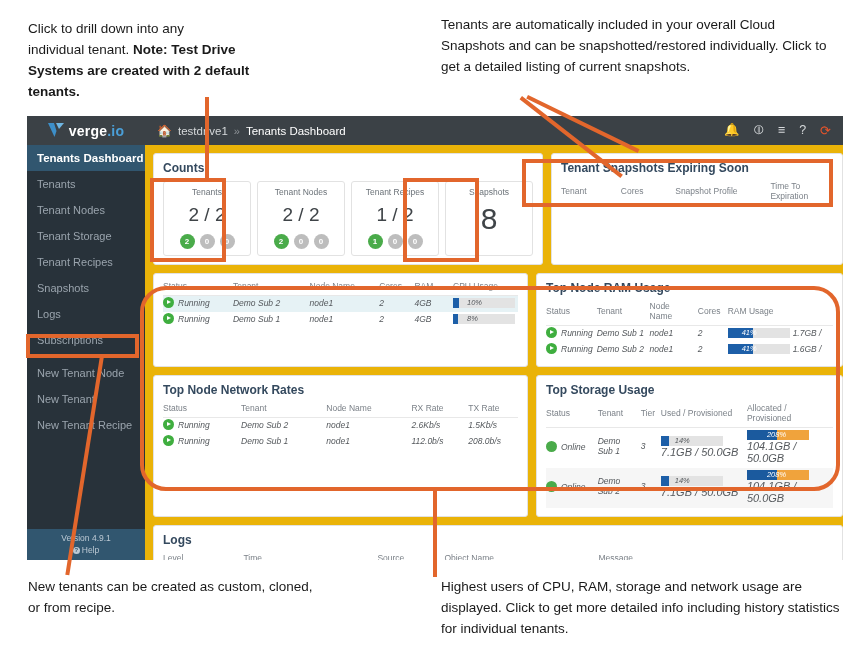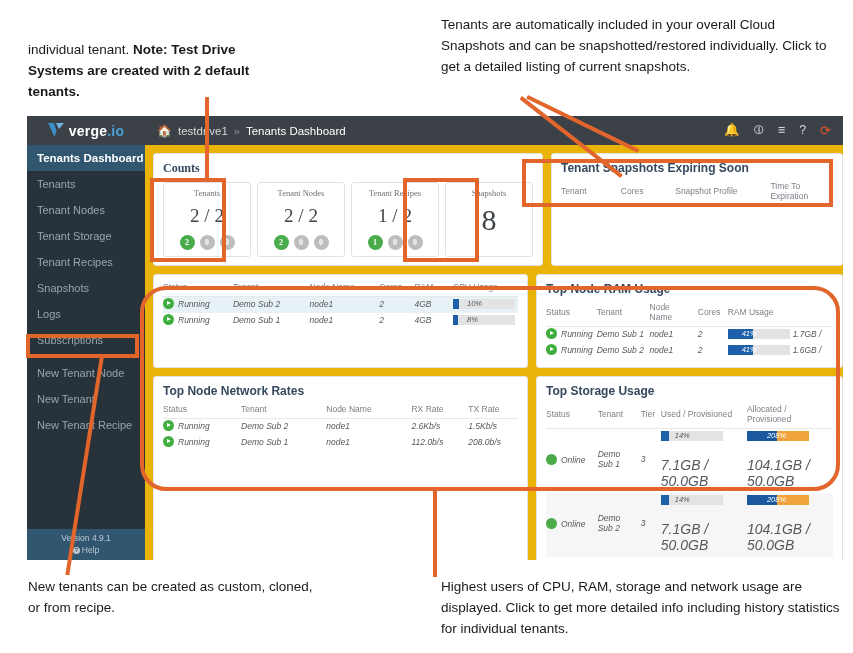--- a/index.html
+++ b/index.html
@@ -95,21 +95,21 @@
   .card {
     background: #ffffff; border: 1px solid #e2e2e2; border-radius: 3px;
     padding: 7px 9px 8px;
   }
   .card-title {
     font-size: 12px; color: #34495e; font-weight: bold;
     margin-bottom: 6px;
   }
 
   
-  .counts { width: 390px; font-family: Liberation Serif, serif; }
+  .counts { width: 390px; }
   .count-tiles { display: flex; gap: 6px; }
   .tile {
     flex: 1; border: 1px solid #e2e2e2; border-radius: 3px;
     padding: 5px 4px 6px; text-align: center;
   }
   .tile-label { font-size: 8.5px; color: #6b7278; }
   .tile-value { font-size: 19px; color: #3f4448; margin: 7px 0 8px; font-weight: 300; }
   .tile-value.big { font-size: 30px; margin: 5px 0 6px; }
   .dots { display: flex; gap: 5px; justify-content: center; }
   .dot {
@@ -156,41 +156,42 @@
     width: 62px; display: inline-block; vertical-align: middle;
   }
   .bar .fill { position: absolute; left: 0; top: 0; bottom: 0; background: #1d5fa8; }
   .bar .fill-over { position: absolute; left: 0; top: 0; bottom: 0; background: #f0a33c; }
   .bar .fill-over2 { position: absolute; left: 0; top: 0; bottom: 0; background: #1b5a9e; }
   .bar .btxt {
     position: absolute; left: 14px; top: 0; font-size: 7.5px; color: #ffffff;
     line-height: 10px;
   }
   .bar.light .btxt { color: #55595d; }
-  .sub { font-size: 14px; color: #55595d; margin-top: 16px; }
+  .sub { font-size: 11px; color: #55595d; margin-top: 0; }
 
   .tbl-card { flex: 1; }
   .cpu-card { width: 375px; }
   .logs-card { width: 100%; }
   .logs-card td, .logs-card th { font-size: 8.5px; }
   .doc-icon {
     display: inline-block; width: 7px; height: 9px; border: 1px solid #8e969d;
     background: #ffffff; vertical-align: -1px; margin-right: 4px; position: relative;
   }
 
   
   .ov { position: absolute; border: 4px solid #e2662c; pointer-events: none; }
   .ovline { position: absolute; background: #e2662c; transform-origin: 0 0; pointer-events: none; }
 </style>
 </head>
 <body>
 
 <div class="page">
 
   <div class="annot" id="annot-tl">
+    <span>Click to drill down into any</span>
     <br>
     <span>individual tenant. </span><b>Note: Test Drive Systems are created with 2 default tenants.</b>
   </div>
 
   <div class="annot" id="annot-tr">Tenants are automatically included in your overall Cloud Snapshots and can be snapshotted/restored individually. Click to get a detailed listing of current snapshots.</div>
   <div class="annot" id="annot-br">Highest users of CPU, RAM, storage and network usage are displayed. Click to get more detailed info including history statistics for individual tenants.</div>
   <div class="annot" id="annot-bl">New tenants can be created as custom, cloned, or from recipe.</div>
 
   <div class="app">
 

